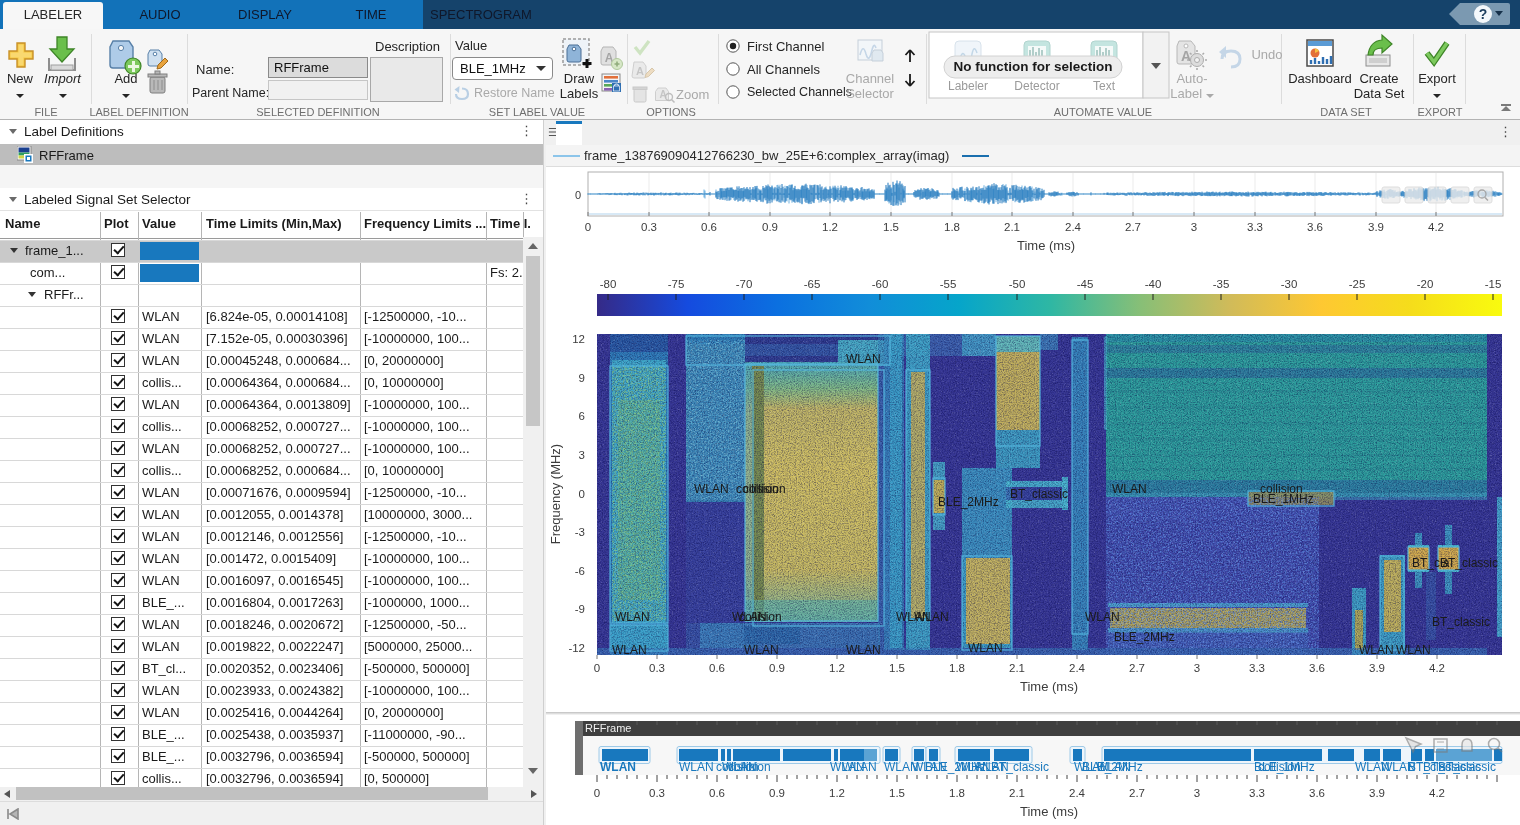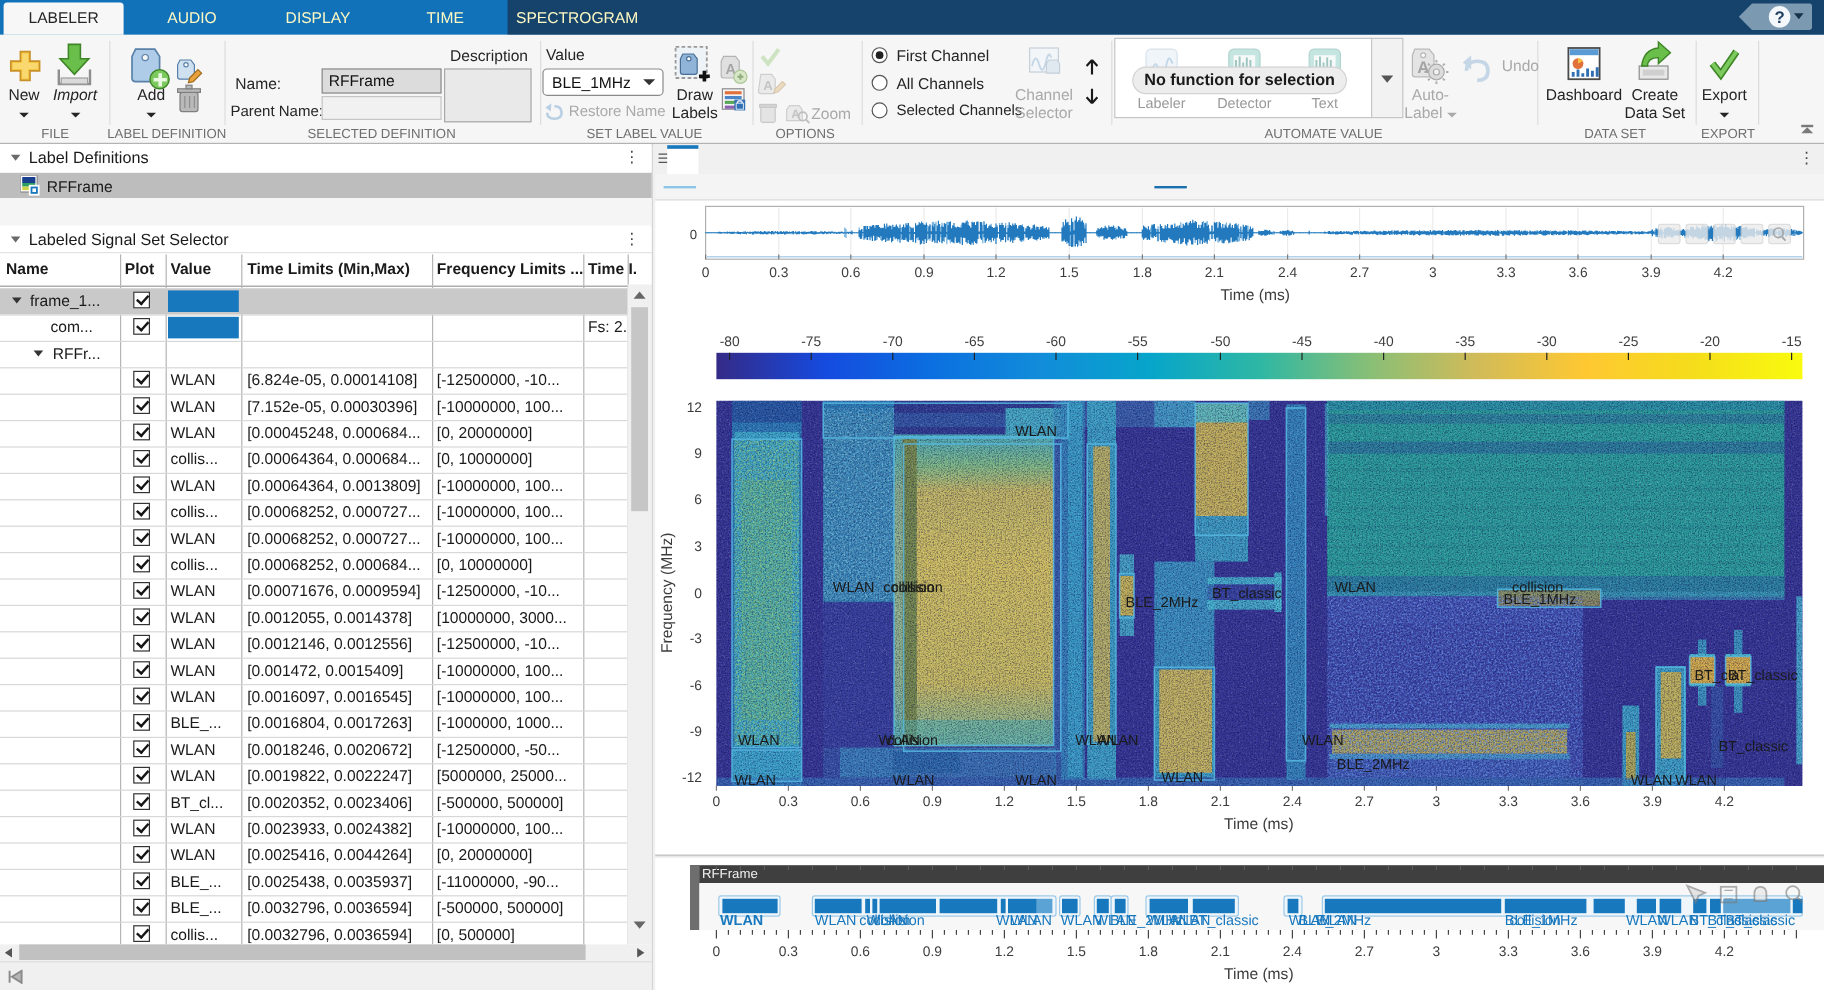--- a/index.html
+++ b/index.html
@@ -1,21 +1,21 @@
 <!DOCTYPE html>
 <html><head><meta charset="utf-8"><style>
 *{margin:0;padding:0;box-sizing:border-box;}
 html,body{width:1520px;height:825px;overflow:hidden;background:#f0f0f0;
  font-family:"Liberation Sans",sans-serif;}
 #app{position:relative;width:1520px;height:825px;}
 .abs{position:absolute;}
 
 #tabbar{position:absolute;left:0;top:0;width:1520px;height:29px;background:#1272b9;}
 #tabbar .ctx{position:absolute;left:423px;top:0;width:1097px;height:29px;background:#15436b;}
-.tab{position:absolute;top:0;height:29px;line-height:29px;color:#fef9c3;font-size:13px;text-align:center;}
+.tab{position:absolute;top:0;height:29px;line-height:29px;color:#0f172a;font-size:13px;text-align:center;}
 #tab-active{position:absolute;left:3px;top:2px;width:100px;height:27px;background:#f7f7f7;
  border-radius:3px 3px 0 0;color:#252525;font-size:13px;text-align:center;line-height:26px;}
 
 #ribbon{position:absolute;left:0;top:29px;width:1520px;height:91px;background:#f6f6f6;border-bottom:1px solid #b3b3b3;}
 .rsep{position:absolute;top:5px;height:70px;width:1px;background:#dcdcdc;}
 .rlabel{position:absolute;top:77px;height:13px;font-size:11px;color:#6e6e6e;text-align:center;white-space:nowrap;}
 .ritem{position:absolute;text-align:center;color:#252525;font-size:13px;white-space:nowrap;}
 .gray{color:#a9a9a9;}
 .fieldlbl{position:absolute;font-size:13px;color:#252525;}
 .dda{display:inline-block;width:0;height:0;border-left:4px solid transparent;border-right:4px solid transparent;border-top:4px solid #252525;}
@@ -811,21 +811,21 @@
       <div class="gline" style="left:138px;top:92px;width:1px;height:575px;background:#b5b5b5;"></div>
       <div class="gline" style="left:201px;top:92px;width:1px;height:575px;background:#b5b5b5;"></div>
       <div class="gline" style="left:360px;top:92px;width:1px;height:575px;background:#b5b5b5;"></div>
       <div class="gline" style="left:486px;top:92px;width:1px;height:575px;background:#b5b5b5;"></div>
       <div class="gline" style="left:523px;top:92px;width:1px;height:575px;background:#b5b5b5;"></div>
       <div class="abs" style="left:0;top:120px;width:523px;height:22px;background:#c9c9c9;"></div>
       <div class="abs" style="left:10px;top:128px;width:0;height:0;border-left:4px solid transparent;border-right:4px solid transparent;border-top:5px solid #333;"></div>
       <div class="cell" style="left:25px;top:123px;">frame_1...</div>
       <div class="cb" style="left:111px;top:123px;"></div>
       <div class="vbar" style="left:140px;top:122px;width:59px;height:18px;"></div>
-      <div class="cell" style="left:42px;top:145px;">com...</div>
+      <div class="cell" style="left:30px;top:145px;">com...</div>
       <div class="cb" style="left:111px;top:145px;"></div>
       <div class="vbar" style="left:140px;top:144px;width:59px;height:18px;"></div>
       <div class="cell" style="left:490px;top:145px;">Fs: 2...</div>
       <div class="abs" style="left:28px;top:172px;width:0;height:0;border-left:4px solid transparent;border-right:4px solid transparent;border-top:5px solid #333;"></div>
       <div class="cell" style="left:44px;top:167px;">RFFr...</div>
       <div class="cb" style="left:111px;top:189px;"></div>
       <div class="cell" style="left:142px;top:189px;width:57px;">WLAN</div>
       <div class="cell" style="left:206px;top:189px;width:152px;">[6.824e-05, 0.00014108]</div>
       <div class="cell" style="left:364px;top:189px;width:120px;">[-12500000, -10...</div>
       <div class="cb" style="left:111px;top:211px;"></div>
@@ -951,15 +951,16 @@
       </svg>
     </div>
 
 <div id="rtabs">
  <div style="position:absolute;left:2px;top:6px;font-size:11px;color:#555;">☰</div>
  <div id="rtab-active"></div>
  <div style="position:absolute;right:8px;top:4px;font-size:13px;color:#444;">⋮</div>
 </div>
 <div id="legend">
  <div class="legline" style="left:7px;background:#8cc5ea;"></div>
+ <div class="legtxt" style="left:38px;">frame_138769090412766230_bw_25E+6:complex_array(imag)</div>
  <div class="legline" style="left:416px;background:#1a6fae;"></div>
 </div>
 
 </div>
 </body></html>

